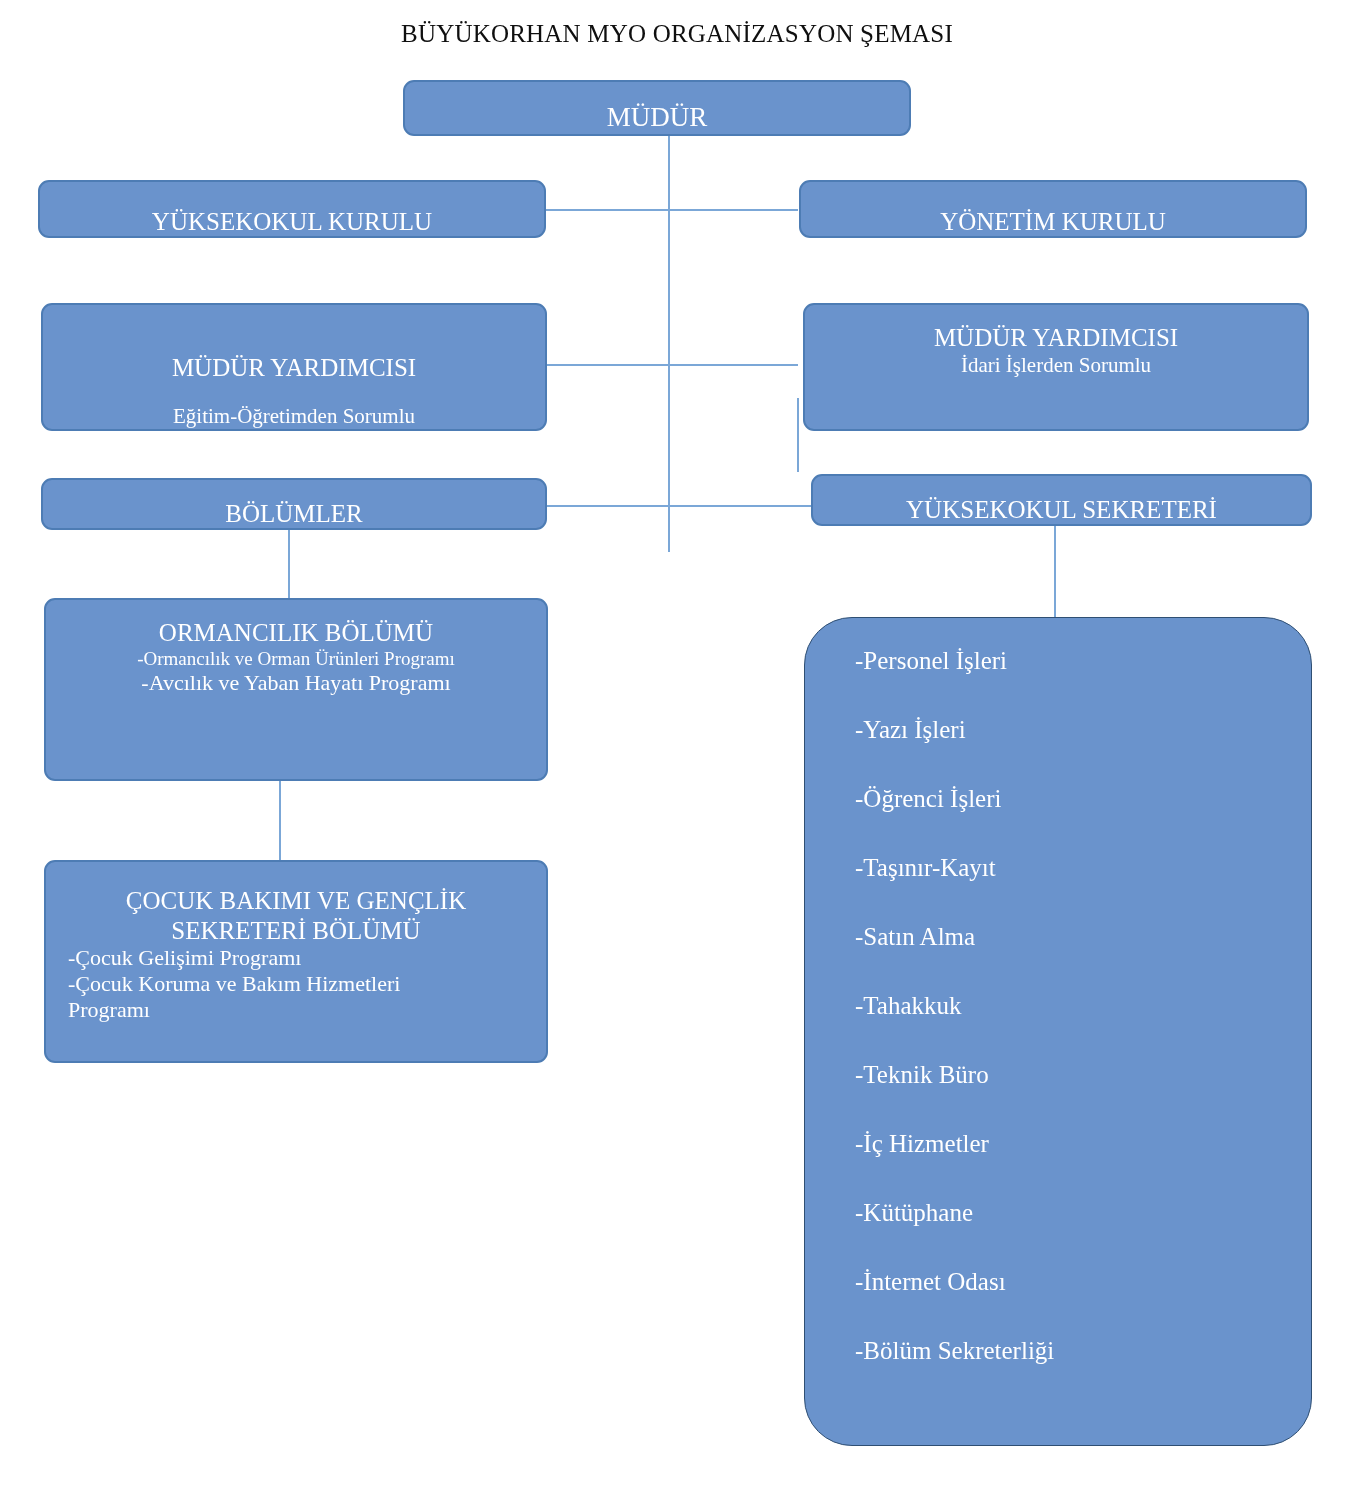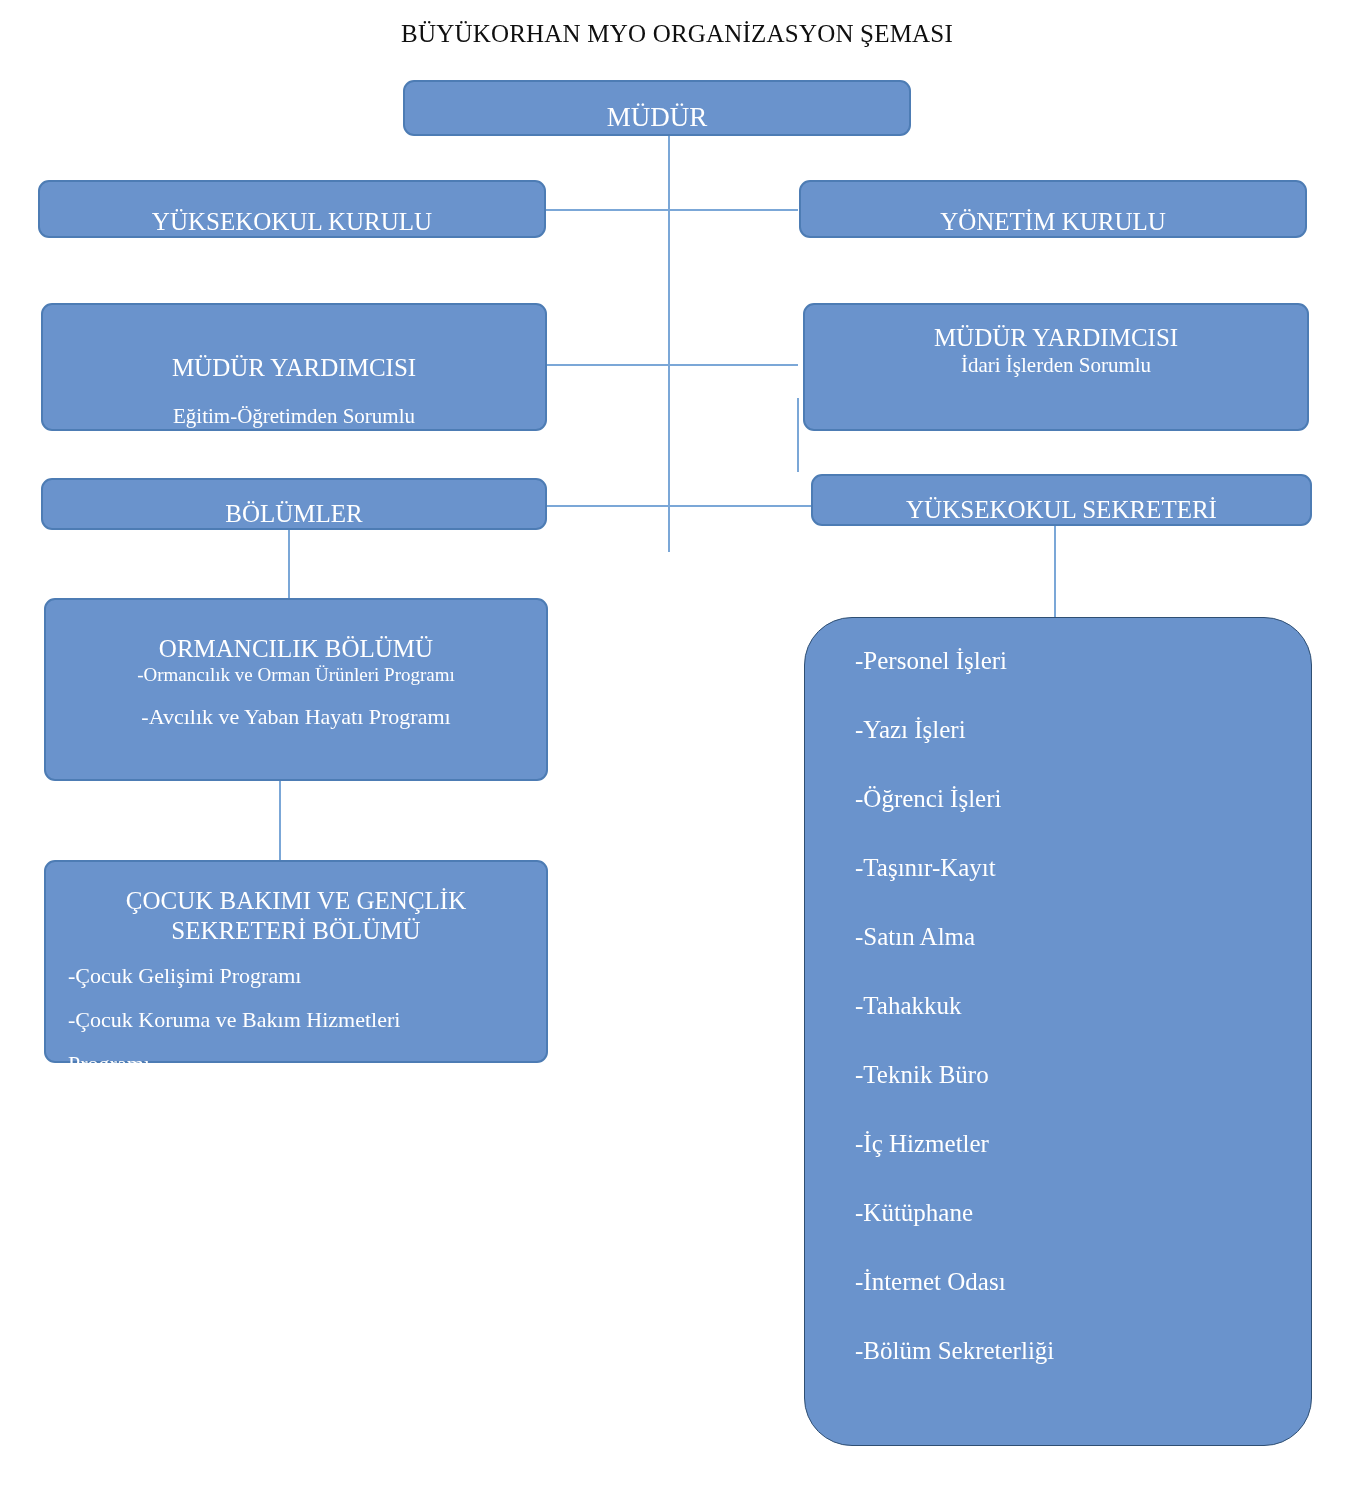--- a/index.html
+++ b/index.html
@@ -60,21 +60,21 @@
   .node .line {
     display: block;
     width: 100%;
   }
 
   .t-main   { font-size: 27px; }
   .t-head   { font-size: 25px; }
   .t-sub    { font-size: 21px; }
   .t-dept   { font-size: 25px; }
   .t-prog-s { font-size: 19px; }
-  .t-prog-m { font-size: 22px; margin-top: 18px; }
+  .t-prog-m { font-size: 22px; }
 
   .spacer { display: block; height: 22px; }
 
   
   .node.top { justify-content: flex-start; }
 
   
   .prog-left {
     display: block;
     width: 100%;
@@ -148,21 +148,21 @@
   </div>
 
   <div class="node" style="left:41px; top:478px; width:506px; height:52px;">
     <span class="line t-head">BÖLÜMLER</span>
   </div>
 
   <div class="node" style="left:811px; top:474px; width:501px; height:52px;">
     <span class="line t-head">YÜKSEKOKUL SEKRETERİ</span>
   </div>
 
-  <div class="node top" style="left:44px; top:598px; width:504px; height:183px; padding-top:34px;">
+  <div class="node top" style="left:44px; top:598px; width:504px; height:183px; padding-top:18px;">
     <span class="line t-dept">ORMANCILIK BÖLÜMÜ</span>
     <span class="line t-prog-s">-Ormancılık ve Orman Ürünleri Programı</span>
     <span class="line t-prog-m">-Avcılık ve Yaban Hayatı Programı</span>
   </div>
 
   <div class="node top" style="left:44px; top:860px; width:504px; height:203px; padding-top:24px;">
     <span class="line t-dept">ÇOCUK BAKIMI VE GENÇLİK</span>
     <span class="line t-dept">SEKRETERİ BÖLÜMÜ</span>
     <span class="prog-left t-prog-m">-Çocuk Gelişimi Programı</span>
     <span class="prog-left t-prog-m">-Çocuk Koruma ve Bakım  Hizmetleri</span>

